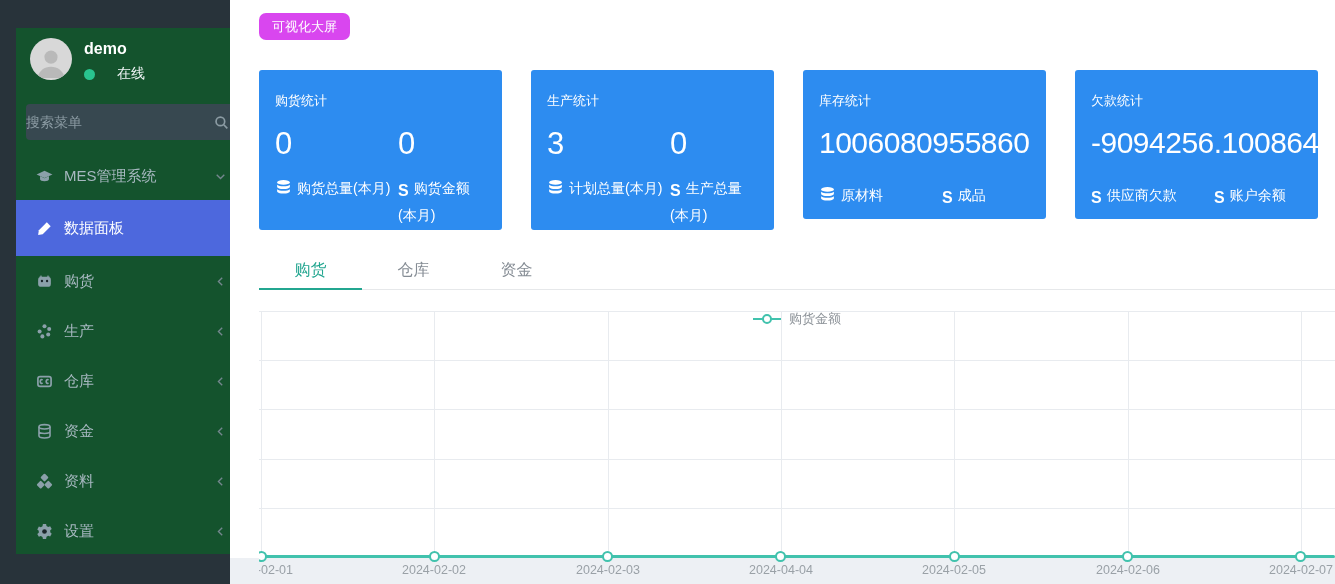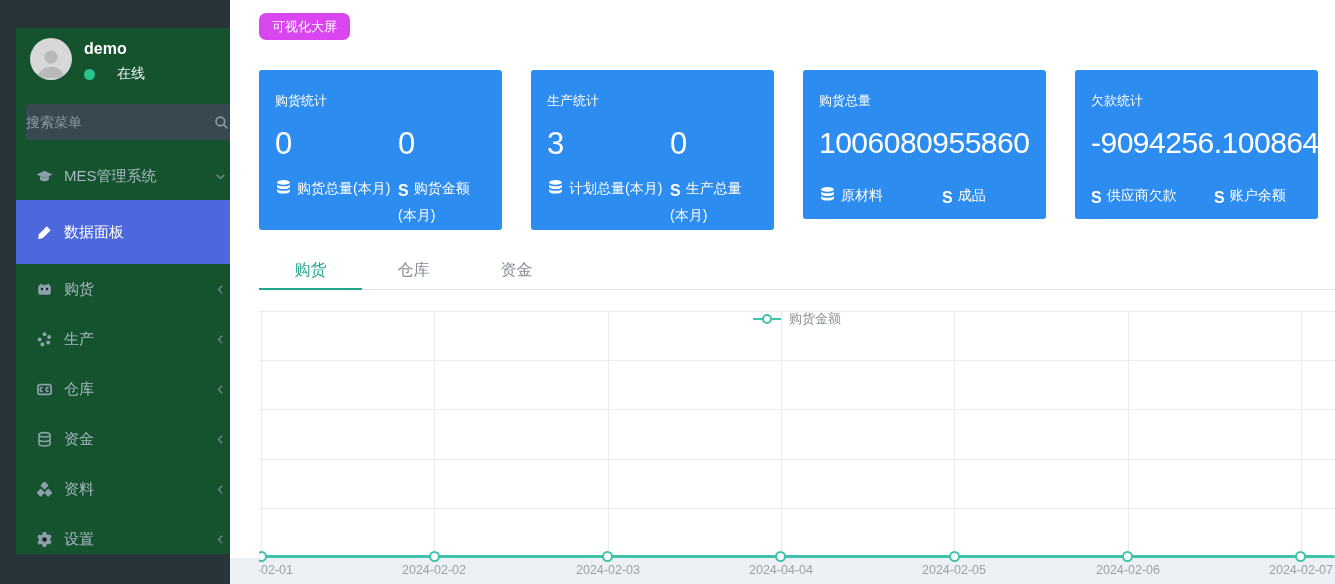--- a/index.html
+++ b/index.html
@@ -30,21 +30,21 @@
   .search-box input::placeholder { color:#8b9ba3; }
   .search-icon { width:34px; display:flex; justify-content:center; color:#8b9ba3; }
   .menu { position:absolute; left:0; top:124px; width:230px; }
   .menu-row { position:relative; display:flex; align-items:center;
     height:48px; padding-left:18px; color:#a7b8c0; font-size:15px; cursor:pointer; }
   .menu-row .mi-icon { width:20px; height:20px; margin-right:10px; color:#8ba0aa;
     display:inline-flex; align-items:center; justify-content:center; }
   .menu-row .mi-icon svg { width:17px; height:17px; }
   .menu-row .mi-arrow { position:absolute; right:20px; color:#74868e; }
   .menu-row .mi-arrow svg { width:11px; height:11px; }
-  .menu-row.active { height:64px; background:#4d68dd; color:#ffffff; }
+  .menu-row.active { height:56px; background:#4d68dd; color:#ffffff; }
   .menu-row.active .mi-icon { color:#fff; }
   .menu-item-plain { height:50px; }
 
   
   .main { position:absolute; left:230px; top:0; width:1105px; height:584px;
     background:#edf0f4; }
   .white-bg { position:absolute; left:0; top:0; width:1105px; height:558px;
     background:#ffffff; }
   .bigscreen-btn { position:absolute; left:29px; top:13px; height:27px;
     padding:0 13px; background:#d946ef; color:#fff; border:none; border-radius:7px;
@@ -268,21 +268,21 @@
                   <path d="M2 5.3c1.2 1 3.4 1.5 6 1.5s4.8-.5 6-1.5v1.9c0 1.2-2.7 2.2-6 2.2s-6-1-6-2.2z"></path>
                   <path d="M2 9.6c1.2 1 3.4 1.5 6 1.5s4.8-.5 6-1.5v1.9c0 1.2-2.7 2.2-6 2.2s-6-1-6-2.2z"></path>
                 </svg>
               </span><span>计划总量(本月)</span></div>
             <div class="metric"><span class="m-icon">
                 <span class="s-glyph">S</span>
               </span><span>生产总量(本月)</span></div>
           </div>
         </div>
         <div class="card h-short">
-          <div class="card-title">购货总量</div>
+          <div class="card-title">库存统计</div>
           <div class="big-number wide">1006080955860</div>
           <div class="metrics-row" style="margin-top: 14px;">
             <div class="metric"><span class="m-icon">
                 <svg viewBox="0 0 16 16" fill="currentColor">
                   <ellipse cx="8" cy="3.2" rx="6" ry="2.2"></ellipse>
                   <path d="M2 5.3c1.2 1 3.4 1.5 6 1.5s4.8-.5 6-1.5v1.9c0 1.2-2.7 2.2-6 2.2s-6-1-6-2.2z"></path>
                   <path d="M2 9.6c1.2 1 3.4 1.5 6 1.5s4.8-.5 6-1.5v1.9c0 1.2-2.7 2.2-6 2.2s-6-1-6-2.2z"></path>
                 </svg>
               </span><span>原材料</span></div>
             <div class="metric"><span class="m-icon">

